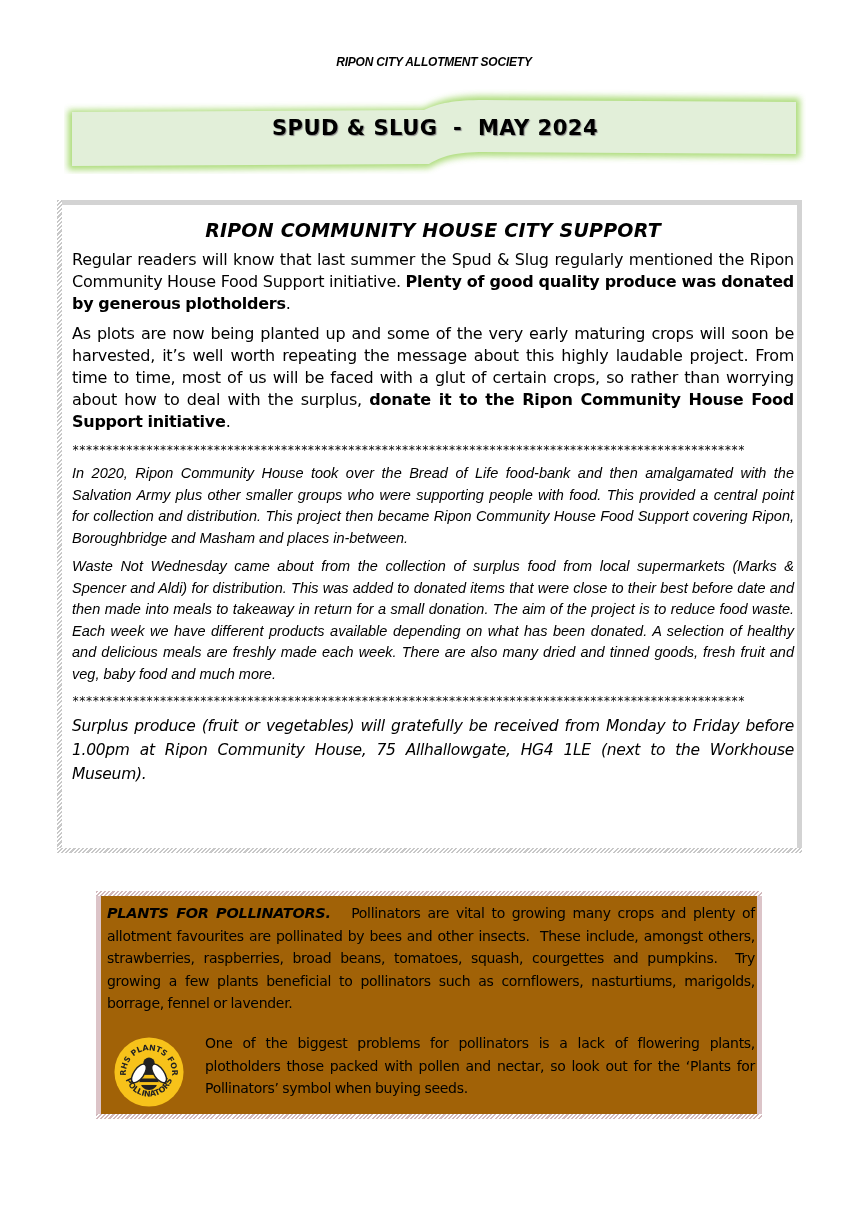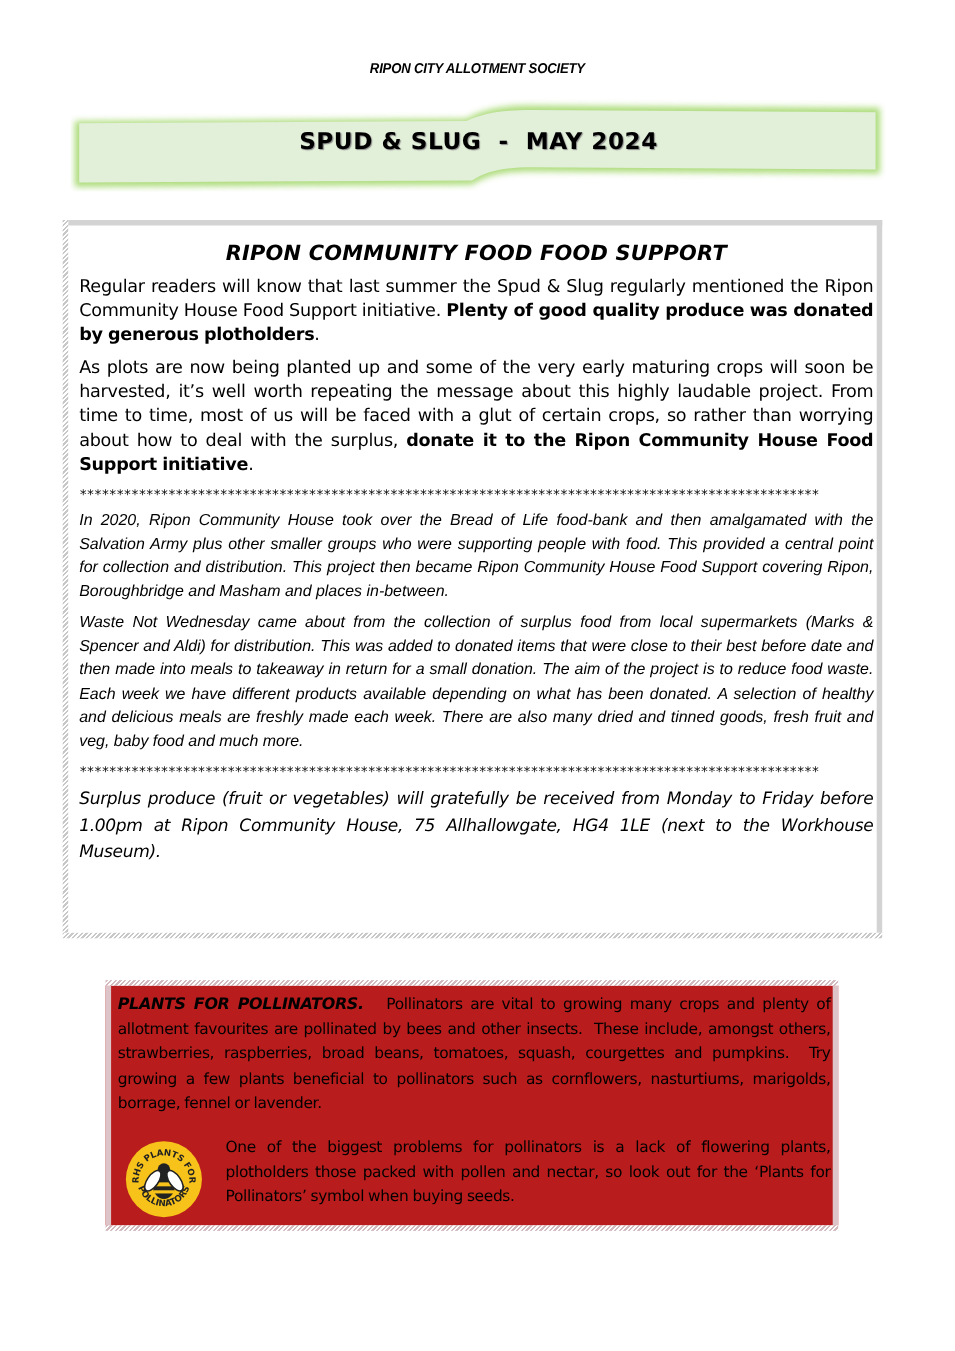--- a/index.html
+++ b/index.html
@@ -38,21 +38,21 @@
   }
   .comic { font-family: "DejaVu Sans", sans-serif; font-size: 16px; line-height: 22px; text-align: justify; margin: 0 0 8px 0; letter-spacing: -0.25px; word-spacing: -0.5px; }
   .calibri { font-family: "Liberation Sans", sans-serif; font-style: italic; font-size: 14.5px; line-height: 21.5px; text-align: justify; margin: 0 0 7px 0; word-spacing: 0px; }
   .stars { font-family: "DejaVu Sans Mono", monospace; font-size: 12px; line-height: 18px; overflow: hidden; white-space: nowrap; width: 706px; margin: 0 0 4px 0; letter-spacing: -0.5px; }
   .stars.it { font-style: italic; }
   .final { font-family: "DejaVu Sans", sans-serif; font-style: italic; font-weight: normal; font-size: 15.5px; line-height: 24px; text-align: justify; margin: 0; letter-spacing: -0.3px; word-spacing: -0.5px; }
   b { font-weight: bold; }
 
   .box2 {
     position: absolute; left: 96px; top: 896px; width: 666px; height: 218px; box-sizing: border-box;
-    background: #b91c1c; border-left: 5px solid #dcc4c8; border-right: 5px solid #dcc4c8;
+    background: #a16207; border-left: 5px solid #dcc4c8; border-right: 5px solid #dcc4c8;
   }
   .hatch-top2, .hatch-bot2 {
     position: absolute; left: -5px; height: 5px; width: calc(100% + 10px);
     background: repeating-linear-gradient(135deg, #d2b9bd 0 1.5px, #fff 1.5px 3px);
   }
   .hatch-top2 { top: -5px; } .hatch-bot2 { bottom: -5px; }
   .inner2 { position: absolute; left: 6px; top: 6px; width: 648px; }
   .p2 { font-family: "DejaVu Sans", sans-serif; font-size: 14px; line-height: 22.5px; text-align: justify; margin: 0; letter-spacing: -0.3px; word-spacing: -0.5px; }
   .p2 .lead { font-style: italic; font-weight: bold; font-size: 14.5px; }
   .bee-row { position: absolute; top: 130px; left: 0; width: 648px; }
@@ -74,21 +74,21 @@
     <path d="M4,22 L360,20 C375,12 390,8 420,8 L736,10 L736,70 L420,68 C392,68 378,72 365,80 L4,82 Z" fill="#92d050" opacity="0.75" filter="url(#glow)"></path>
     <path d="M8,24 L360,22 C375,15 390,12 420,12 L732,14 L732,66 L420,64 C392,64 378,68 365,76 L8,78 Z" fill="#e2efd9"></path>
   </svg>
   <div class="banner-title">SPUD &amp; SLUG  -  MAY 2024</div>
 </div>
 
 <div class="box1">
   <div class="hatch-left"></div>
   <div class="hatch-bottom"></div>
   <div class="inner1">
-    <div class="h1">RIPON COMMUNITY FOOD FOOD SUPPORT</div>
+    <div class="h1">RIPON COMMUNITY HOUSE CITY SUPPORT</div>
     <p class="comic"><span>Regular readers will know that last summer the Spud &amp; Slug regularly mentioned the Ripon Community House Food Support initiative.  </span><b>Plenty of good quality produce was donated by generous plotholders</b><span>.</span></p>
     <p class="comic"><span>As plots are now being planted up and some of the very early maturing crops will soon be harvested, it’s well worth repeating the message about this highly laudable project.  From time to time, most of us will be faced with a glut of certain crops, so rather than worrying about how to deal with the surplus, </span><b>donate it to the Ripon Community House Food Support initiative</b><span>.</span></p>
     <div class="stars">****************************************************************************************************</div>
     <p class="calibri">In 2020, Ripon Community House took over the Bread of Life food-bank and then amalgamated with the Salvation Army plus other smaller groups who were supporting people with food.  This provided a central point for collection and distribution.  This project then became Ripon Community House Food Support covering Ripon, Boroughbridge and Masham and places in-between.</p>
     <p class="calibri">Waste Not Wednesday came about from the collection of surplus food from local supermarkets (Marks &amp; Spencer and Aldi) for distribution.  This was added to donated items that were close to their best before date and then made into meals to takeaway in return for a small donation.  The aim of the project is to reduce food waste.  Each week we have different products available depending on what has been donated.   A selection of healthy and delicious meals are freshly made each week.  There are also many dried and tinned goods, fresh fruit and veg, baby food and much more.</p>
     <div class="stars it">****************************************************************************************************</div>
     <p class="final">Surplus produce (fruit or vegetables) will gratefully be received from Monday to Friday before 1.00pm at Ripon Community House, 75 Allhallowgate, HG4 1LE (next to the Workhouse Museum).</p>
   </div>
 </div>
 

